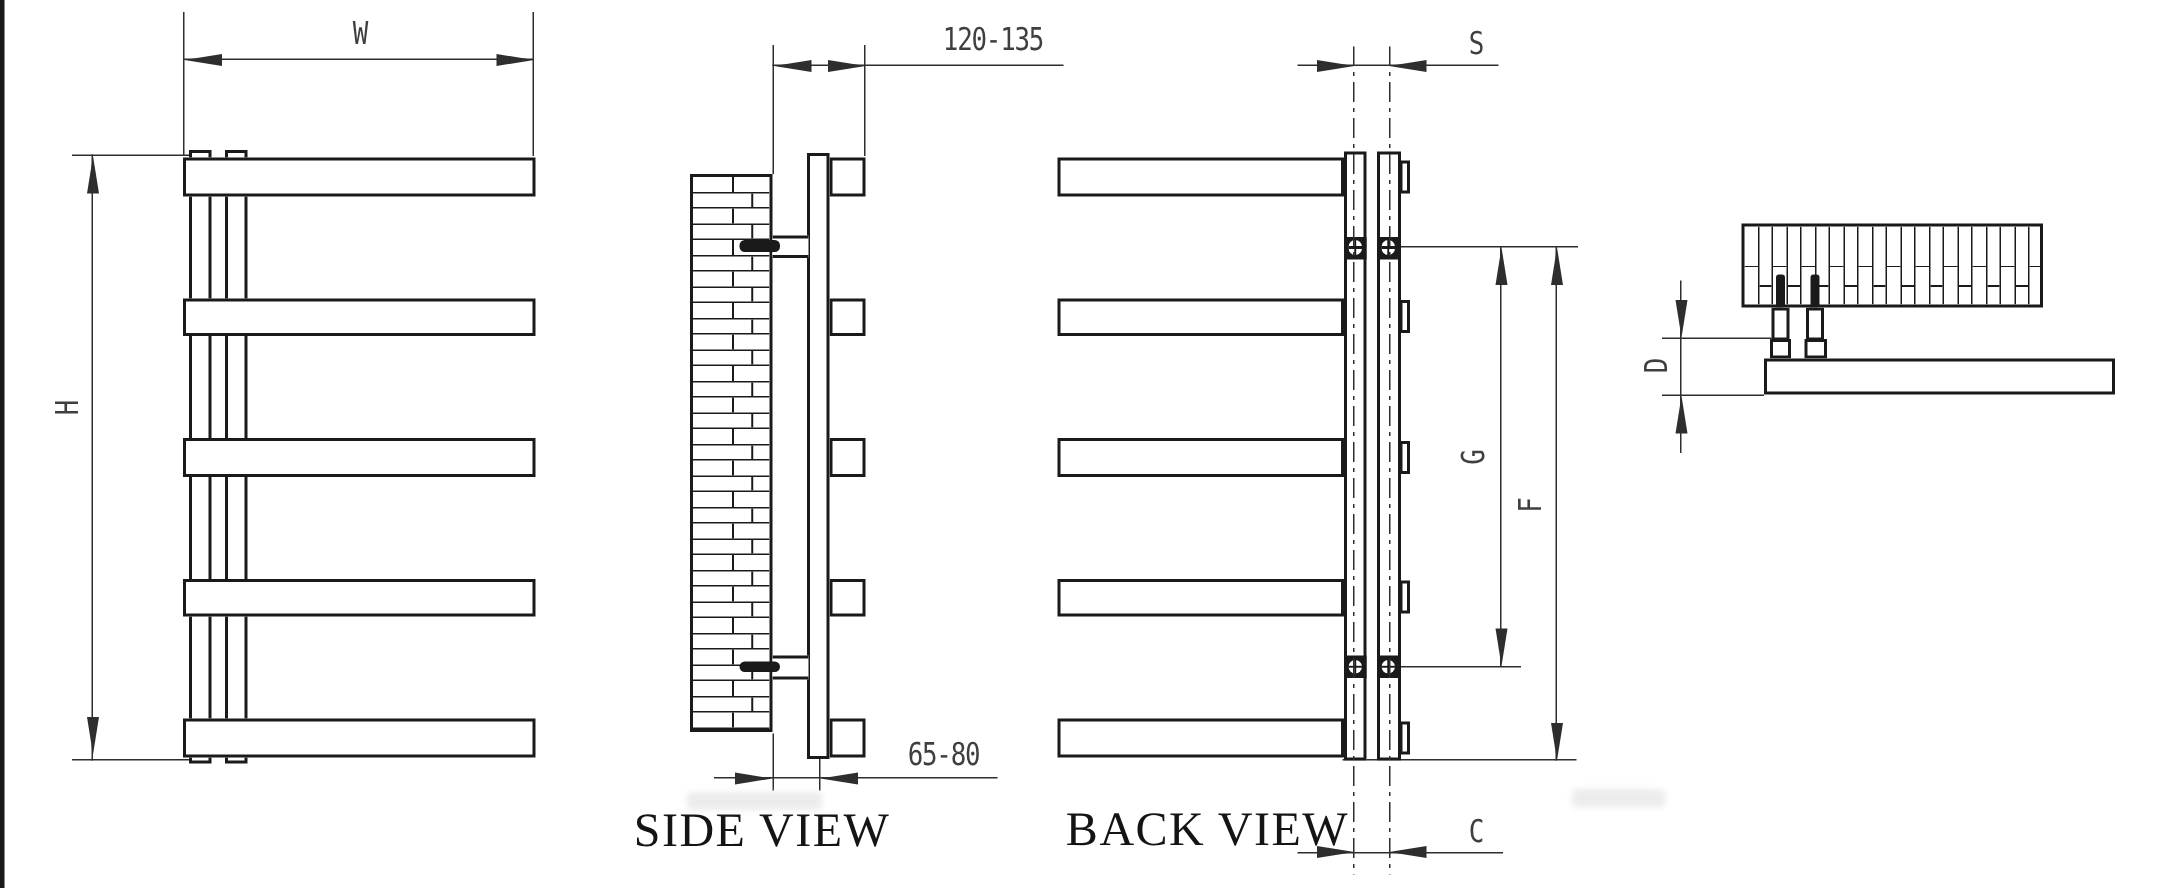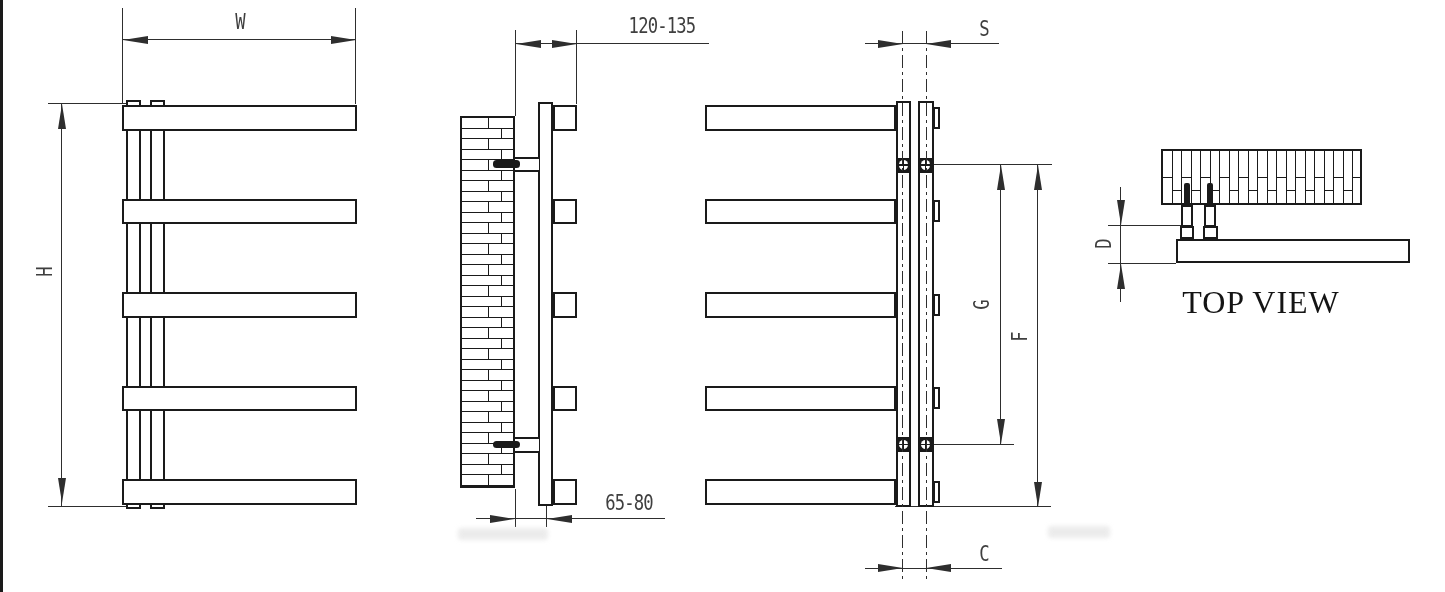--- a/index.html
+++ b/index.html
@@ -132,20 +132,21 @@
     <div class="bolt" style="left:493px;top:160px;width:27px;height:7.5px;z-index:5;"></div>
     <div class="bolt" style="left:493px;top:440.5px;width:27px;height:7.5px;z-index:5;"></div>
 
     <div class="ln" style="left:514.5px;top:489px;width:1.2px;height:38px;"></div>
     <div class="ln" style="left:545.5px;top:506px;width:1.2px;height:21px;"></div>
     <div class="ln" style="left:476px;top:518px;width:189px;height:1.2px;"></div>
     <div class="arr r" style="left:489.5px;top:514.5px;"></div>
     <div class="arr l" style="left:547px;top:514.5px;"></div>
     <div class="dimlab" style="left:629px;top:503px;">65-80</div>
 
+    <div class="viewlab" style="left:508px;top:535px;">SIDE VIEW</div>
     <div class="wm" style="left:458px;top:528px;width:90px;height:12px;"></div>
   </div>
 
   <div class="abs" style="left:0;top:0;width:100%;height:100%;">
 
     <div class="shape" style="left:705px;top:105px;width:191px;height:25.5px;z-index:1;"></div>
     <div class="shape" style="left:705px;top:198.5px;width:191px;height:25.5px;z-index:1;"></div>
     <div class="shape" style="left:705px;top:292px;width:191px;height:25.5px;z-index:1;"></div>
     <div class="shape" style="left:705px;top:385.5px;width:191px;height:25.5px;z-index:1;"></div>
     <div class="shape" style="left:705px;top:479px;width:191px;height:25.5px;z-index:1;"></div>
@@ -187,20 +188,21 @@
     <div class="arr u" style="left:1033.8px;top:165px;"></div>
     <div class="arr d" style="left:1033.8px;top:482px;"></div>
     <div class="ln" style="left:895px;top:506.3px;width:156px;height:1.2px;"></div>
     <div class="dimlab rot" style="left:1019.5px;top:336.5px;">F</div>
 
     <div class="ln" style="left:865px;top:567.8px;width:137px;height:1.2px;"></div>
     <div class="arr r" style="left:878px;top:564.3px;"></div>
     <div class="arr l" style="left:926.3px;top:564.3px;"></div>
     <div class="dimlab" style="left:984px;top:553.5px;">C</div>
 
+    <div class="viewlab" style="left:805px;top:534px;">BACK VIEW</div>
     <div class="wm" style="left:1048px;top:526px;width:62px;height:12px;"></div>
   </div>
 
   <div class="abs" style="left:0;top:0;width:100%;height:100%;">
     <div class="wall" style="left:1161px;top:149px;width:201px;height:56px;">
         <div class="bcol" style="left: 0px; background-position: 0px 0px;"></div>
         <div class="bcol" style="left: 9.5px; background-position: 0px 13px;"></div>
         <div class="bcol" style="left: 19px; background-position: 0px 0px;"></div>
         <div class="bcol" style="left: 28.5px; background-position: 0px 13px;"></div>
         <div class="bcol" style="left: 38px; background-position: 0px 0px;"></div>
@@ -234,16 +236,15 @@
 
     <div class="shape" style="left:1176px;top:238.5px;width:233.5px;height:24px;z-index:2;"></div>
 
     <div class="ln" style="left:1120px;top:187px;width:1.2px;height:115px;z-index:3;"></div>
     <div class="arr d" style="left:1116.5px;top:200px;z-index:3;"></div>
     <div class="arr u" style="left:1116.5px;top:264px;z-index:3;"></div>
     <div class="ln" style="left:1108px;top:224.5px;width:73px;height:1.2px;z-index:3;"></div>
     <div class="ln" style="left:1108px;top:262.8px;width:68px;height:1.2px;z-index:3;"></div>
     <div class="dimlab rot" style="left:1104px;top:243.5px;">D</div>
 
-    <div class="viewlab" style="left:1261px;top:284px;">TOP VIEW</div>
   </div>
 
 </div>
 
 </body></html>

